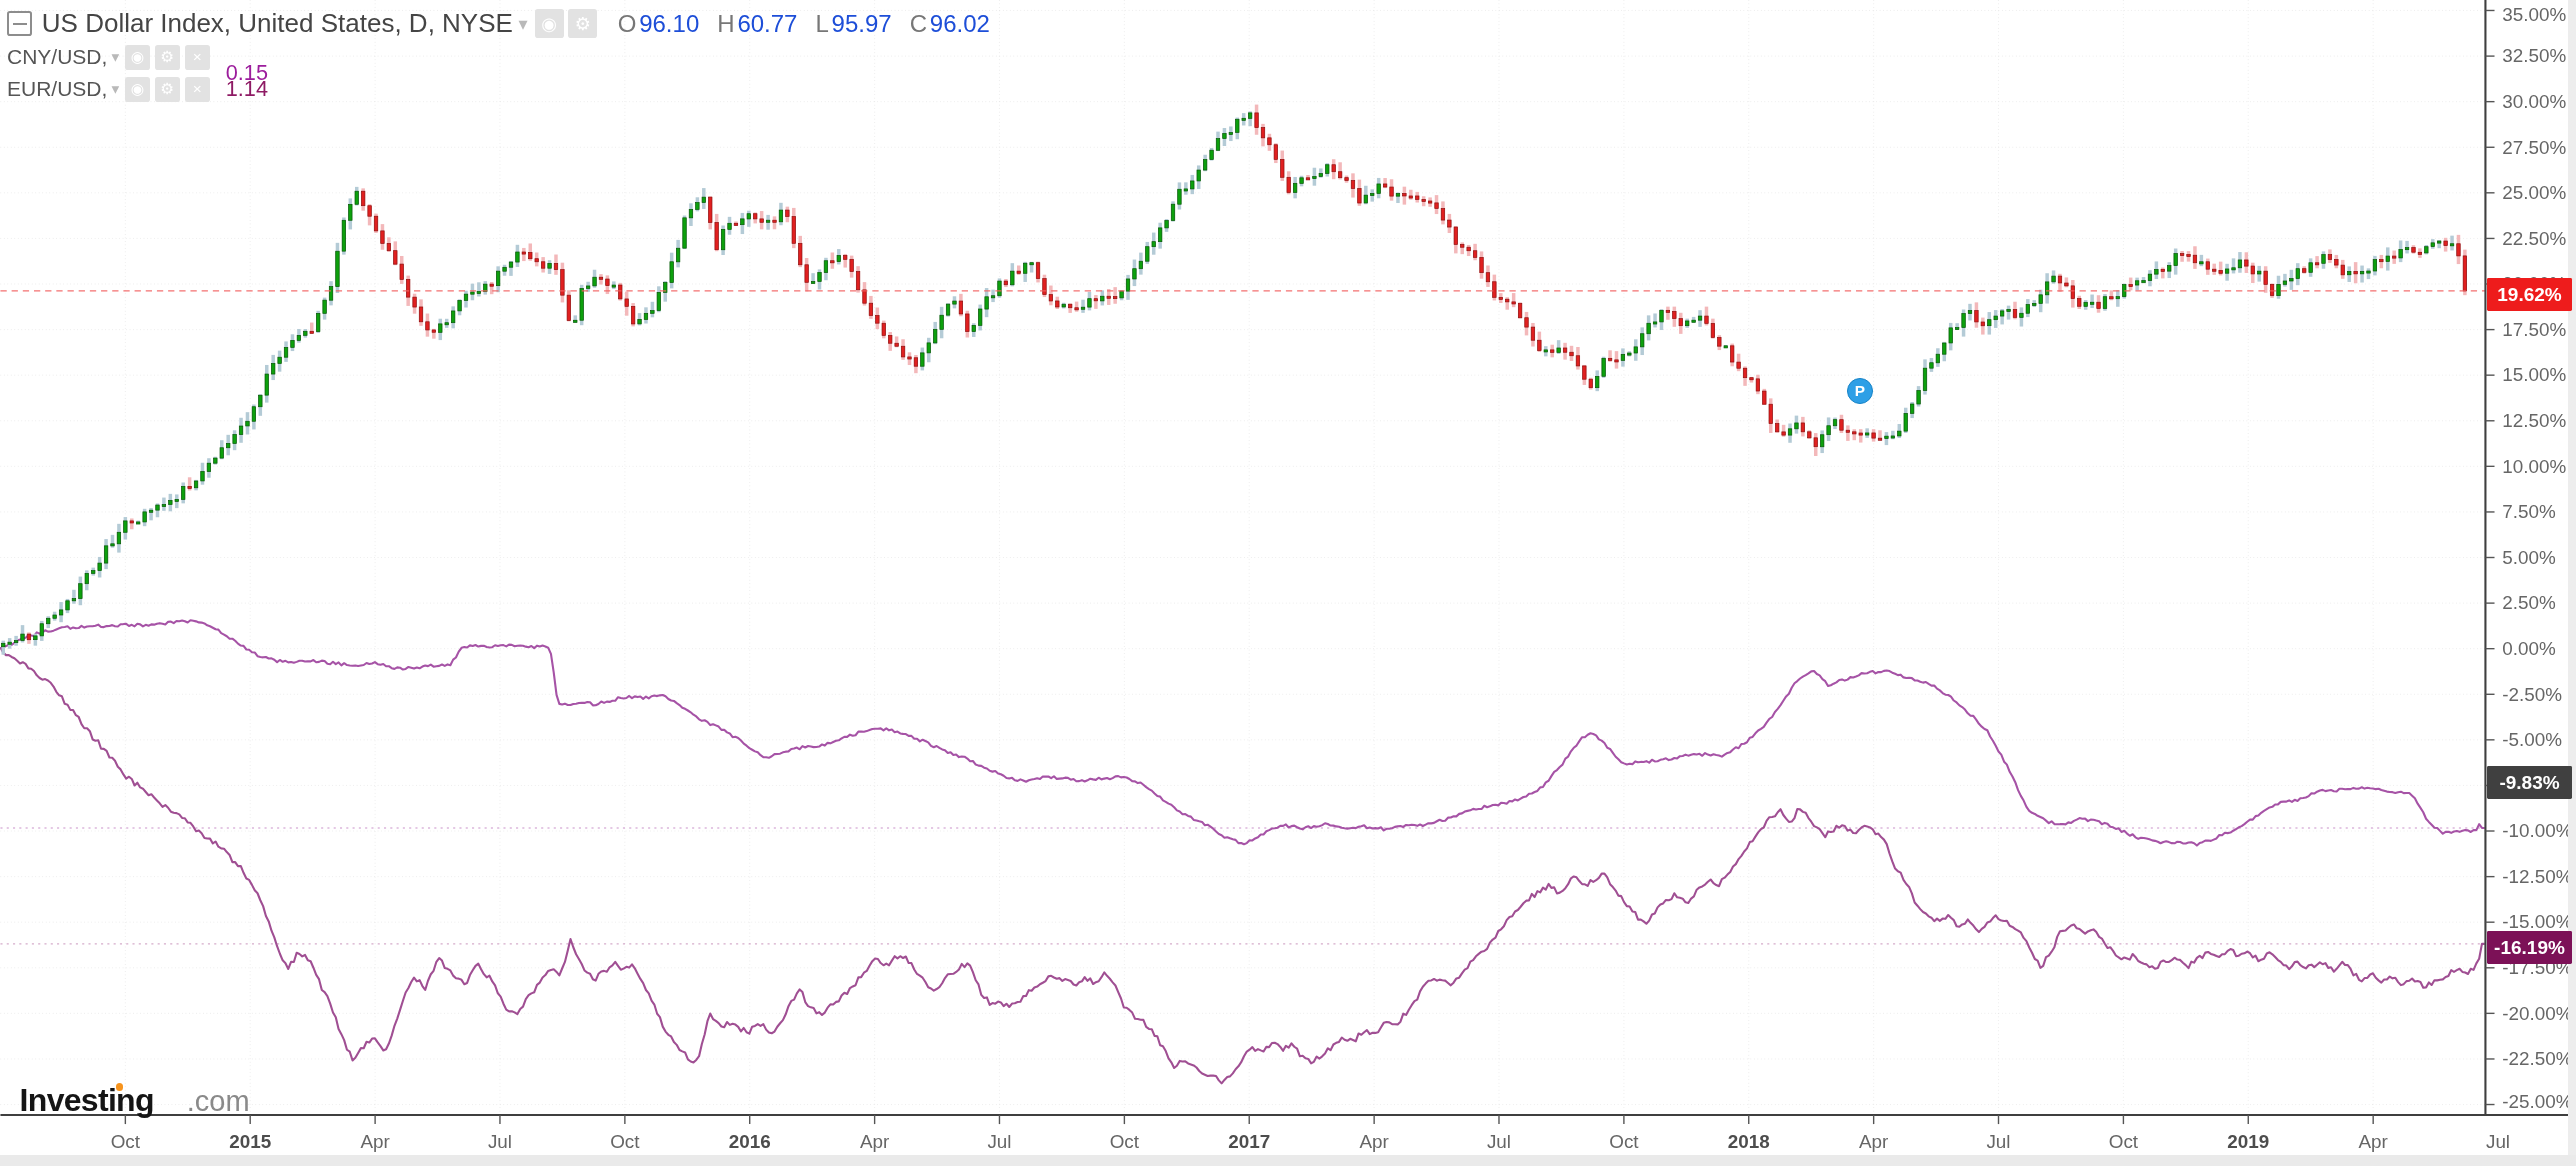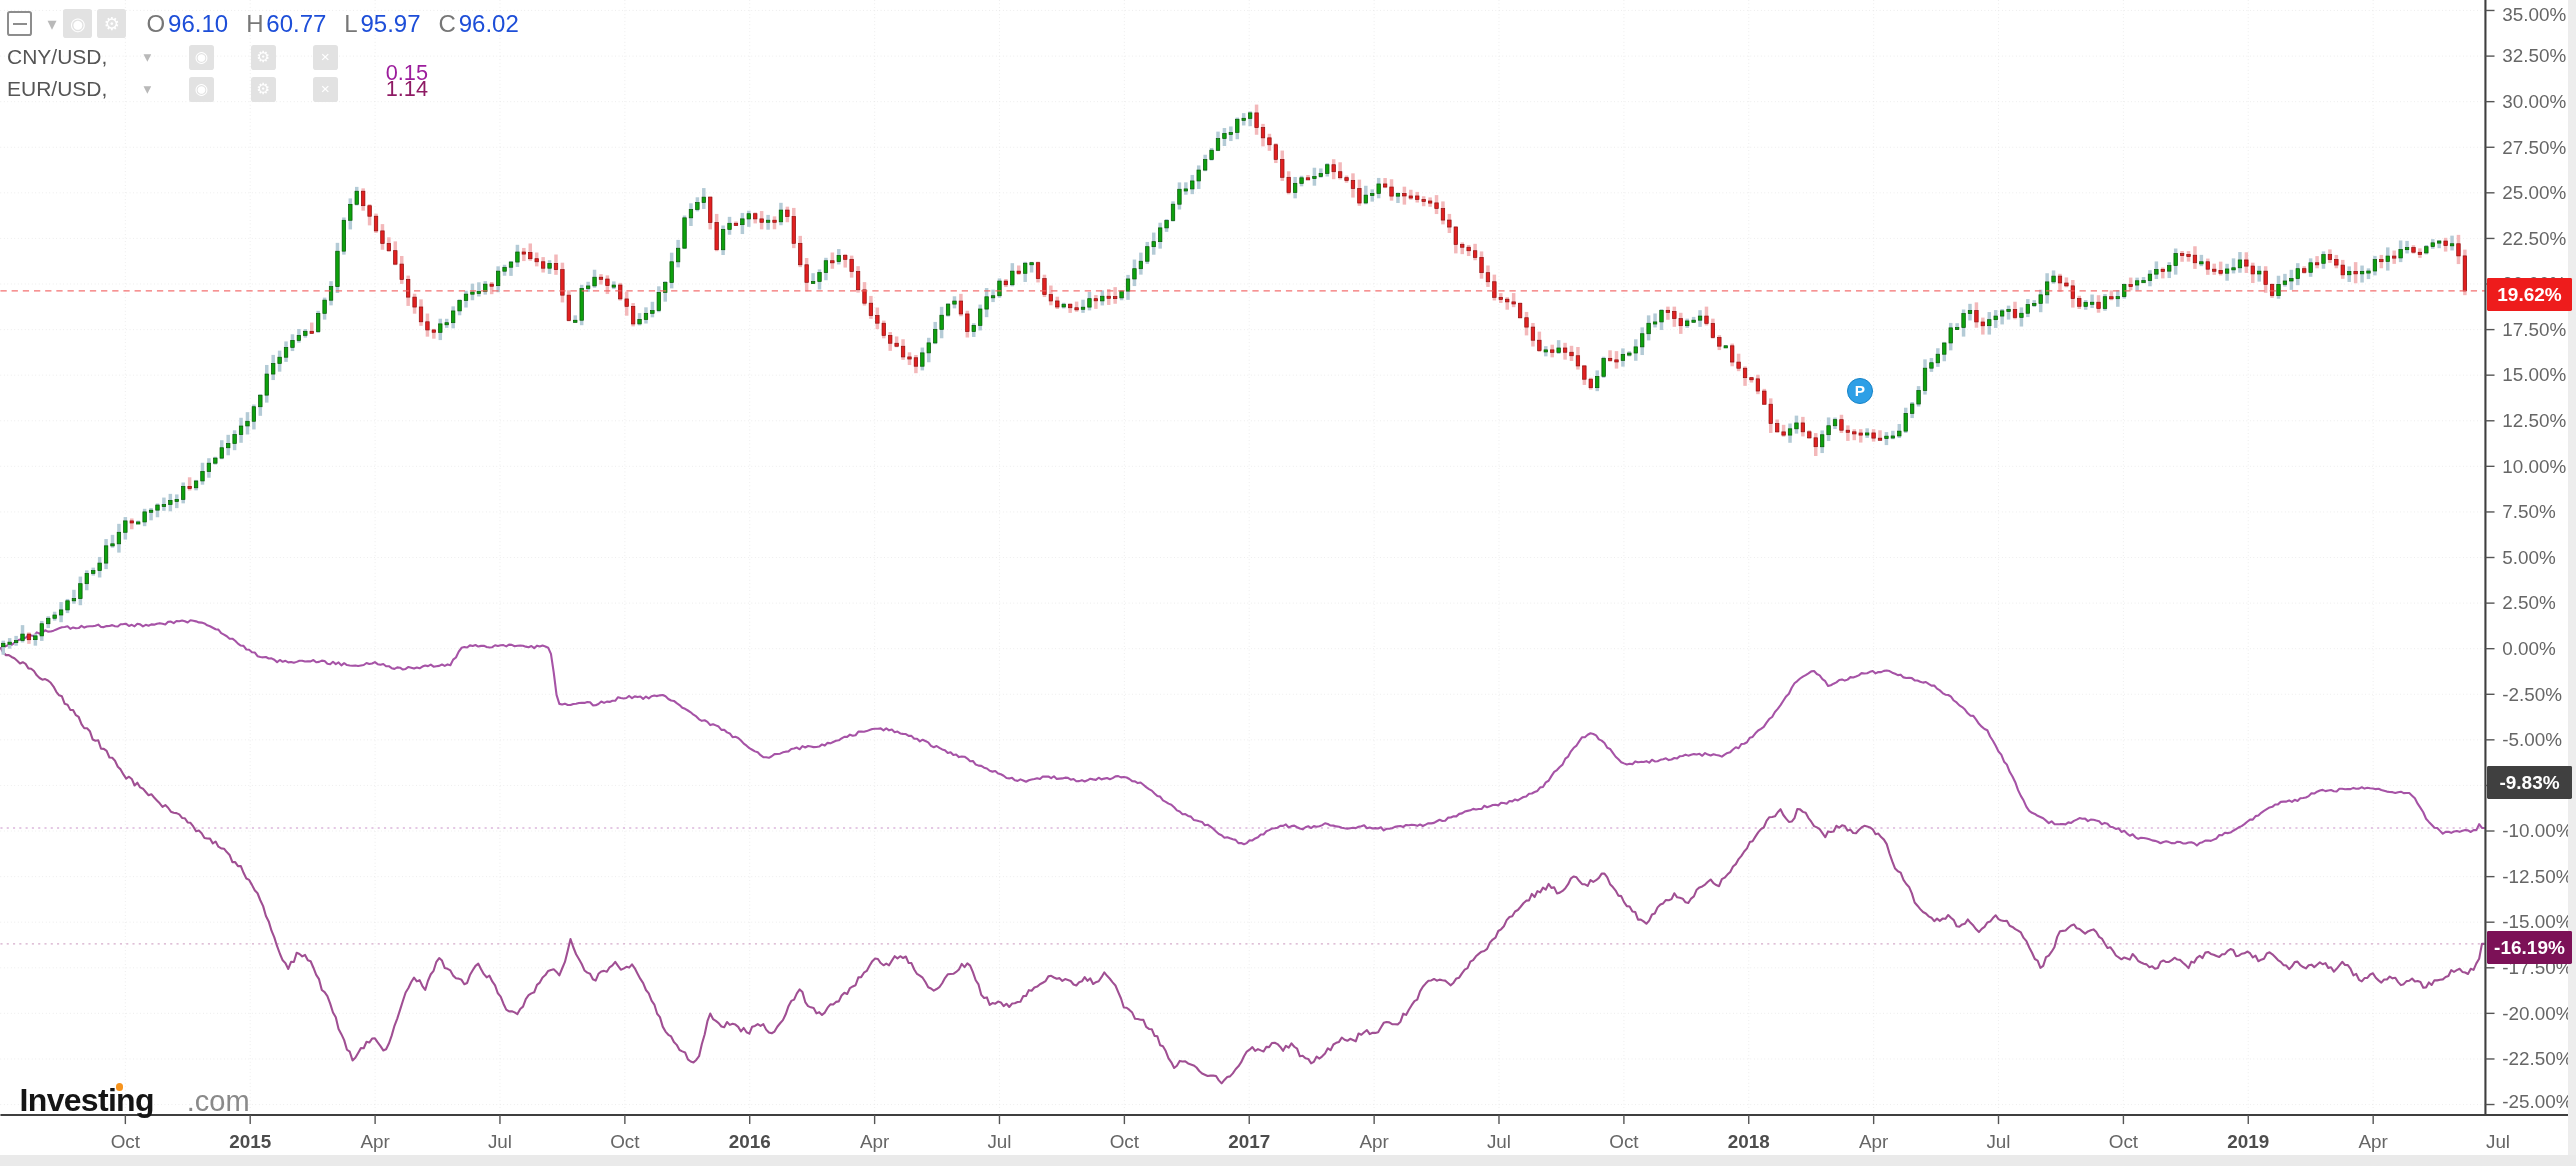--- a/index.html
+++ b/index.html
@@ -2,21 +2,21 @@
 <html style="font-size:11.2px"><head>
 <meta charset="utf-8">
 <style>
   html,body{margin:0;padding:0;background:#fff;}
   #stage{position:relative;width:2576px;height:1166px;overflow:hidden;
          font-family:"Liberation Sans",sans-serif;background:#fff;}
   #chart-svg{position:absolute;left:0;top:0;}
   
   .hdr-row{position:absolute;left:7px;display:flex;align-items:center;}
   #header-row{top:8.4px;height:31px;}
-  .ovl-row{height:28px;gap:32px;}
+  .ovl-row{height:28px;}
   #overlay-row-0{top:43px;}
   #overlay-row-1{top:75px;}
   .collapse-box{width:21px;height:21px;border:2.1px solid #8d8d8d;border-radius:2.8px;
       position:relative;margin-right:9.8px;}
   .collapse-box::after{content:"";position:absolute;left:3.5px;right:3.5px;top:50%;
       margin-top:-1px;height:2.1px;background:#8d8d8d;}
   .sym-title{font-size:26px;color:#454545;white-space:nowrap;}
   .ovl-sym{font-size:21px;color:#555;white-space:nowrap;}
   .caret{color:#b9b9b9;font-size:18px;margin:0 7px 0 5.6px;}
   .caret.small{font-size:15.4px;margin:0 5.6px 0 4.2px;}
@@ -961,20 +961,21 @@
       <line x1="3396.3" y1="1596.0" x2="3396.3" y2="1609.0" stroke="#555" stroke-width="2"></line>
       <text x="3396.3" y="1643.0" font-family="Liberation Sans, sans-serif" font-size="27" fill="#666" text-anchor="middle">Apr</text>
       <text x="3575.0" y="1643.0" font-family="Liberation Sans, sans-serif" font-size="27" fill="#666" text-anchor="middle">Jul</text>
     </svg>
 
   <div id="hstrip"></div>
   <div id="vstrip"></div>
 
   <div class="hdr-row" id="header-row">
     <div class="collapse-box"></div>
+    <span class="sym-title">US Dollar Index, United States, D, NYSE</span>
     <span class="caret">▾</span>
     <span class="btn big">◉</span>
     <span class="btn big">⚙</span>
     <span class="ohlc">
       <span class="olbl">O</span>
         <span class="oval">96.10</span>
       <span class="olbl">H</span>
         <span class="oval">60.77</span>
       <span class="olbl">L</span>
         <span class="oval">95.97</span>

